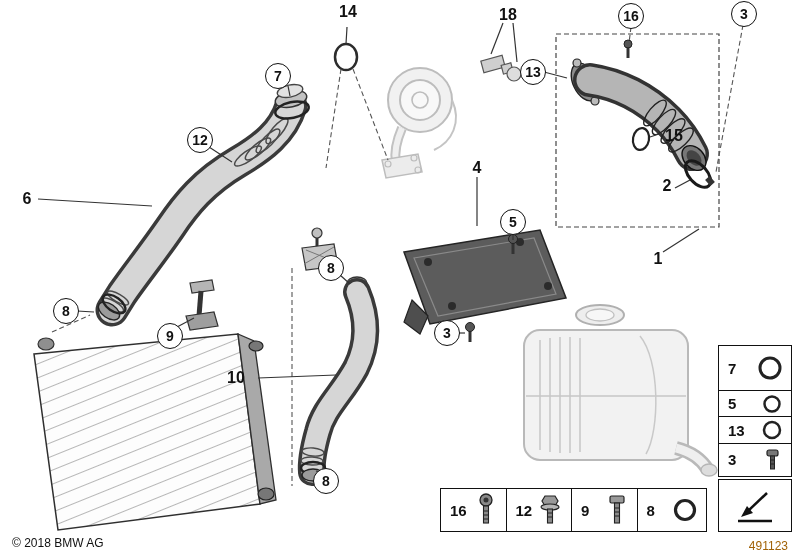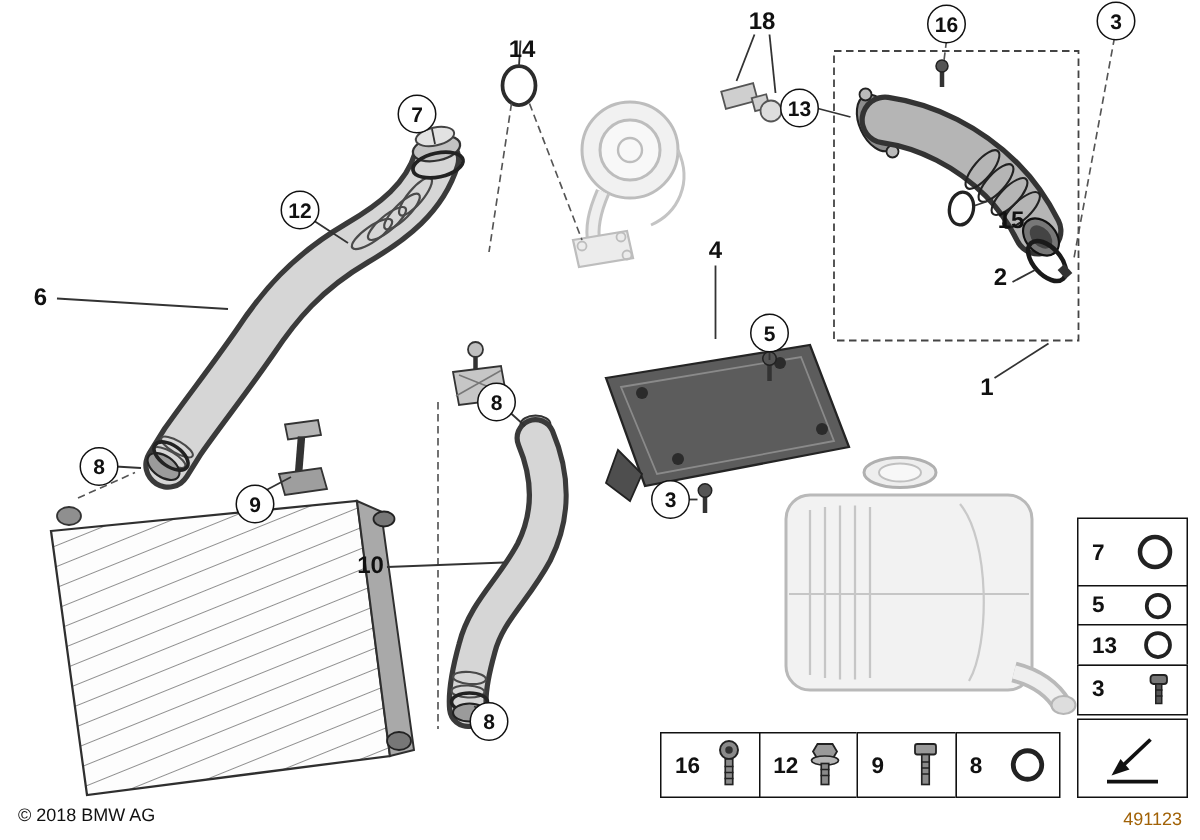--- a/index.html
+++ b/index.html
@@ -189,37 +189,37 @@
       <line x1="513" y1="233" x2="513" y2="240"></line>
       <line x1="458" y1="333" x2="465" y2="333"></line>
       <line x1="77" y1="311" x2="94" y2="312"></line>
       <line x1="340" y1="275" x2="350" y2="284"></line>
       <line x1="322" y1="473" x2="316" y2="471"></line>
       <line x1="177" y1="327" x2="194" y2="318"></line>
       <line x1="258" y1="378" x2="336" y2="375"></line>
     </g>
   </svg>
 
-  <div class="callout plain" style="left:348px;top:34px;">14</div>
+  <div class="callout plain" style="left:348px;top:12px;">14</div>
   <div class="callout plain" style="left:508px;top:15px;">18</div>
   <div class="callout circled" style="left:631px;top:16px;">16</div>
   <div class="callout circled" style="left:744px;top:14px;">3</div>
   <div class="callout circled" style="left:278px;top:76px;">7</div>
   <div class="callout circled" style="left:533px;top:72px;">13</div>
   <div class="callout circled" style="left:200px;top:140px;">12</div>
   <div class="callout plain" style="left:27px;top:199px;">6</div>
-  <div class="callout plain" style="left:674px;top:148px;">15</div>
+  <div class="callout plain" style="left:674px;top:136px;">15</div>
   <div class="callout plain" style="left:667px;top:186px;">2</div>
   <div class="callout plain" style="left:477px;top:168px;">4</div>
   <div class="callout circled" style="left:513px;top:222px;">5</div>
   <div class="callout plain" style="left:658px;top:259px;">1</div>
   <div class="callout circled" style="left:66px;top:311px;">8</div>
   <div class="callout circled" style="left:331px;top:268px;">8</div>
   <div class="callout circled" style="left:170px;top:336px;">9</div>
-  <div class="callout plain" style="left:247px;top:378px;">10</div>
+  <div class="callout plain" style="left:236px;top:378px;">10</div>
   <div class="callout circled" style="left:447px;top:333px;">3</div>
   <div class="callout circled" style="left:326px;top:481px;">8</div>
 
   <div class="legend-col">
     <div class="legend-cell" style="height:46px;">
       <span>7</span>
       <svg width="28" height="28">
         <circle cx="14" cy="14" r="10" fill="none" stroke="#222" stroke-width="3"></circle>
       </svg>
     </div>

